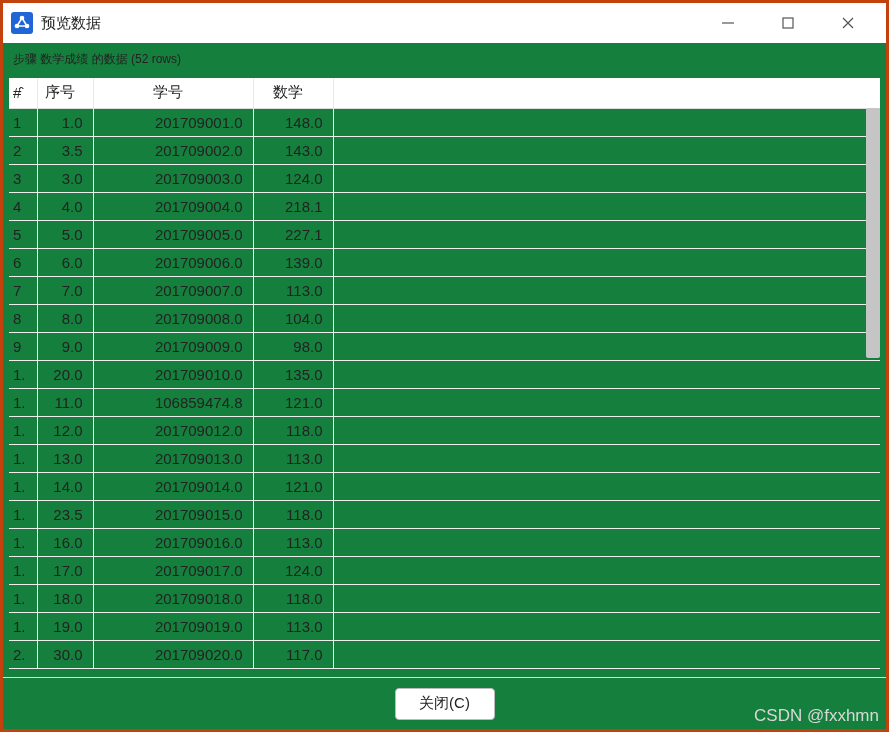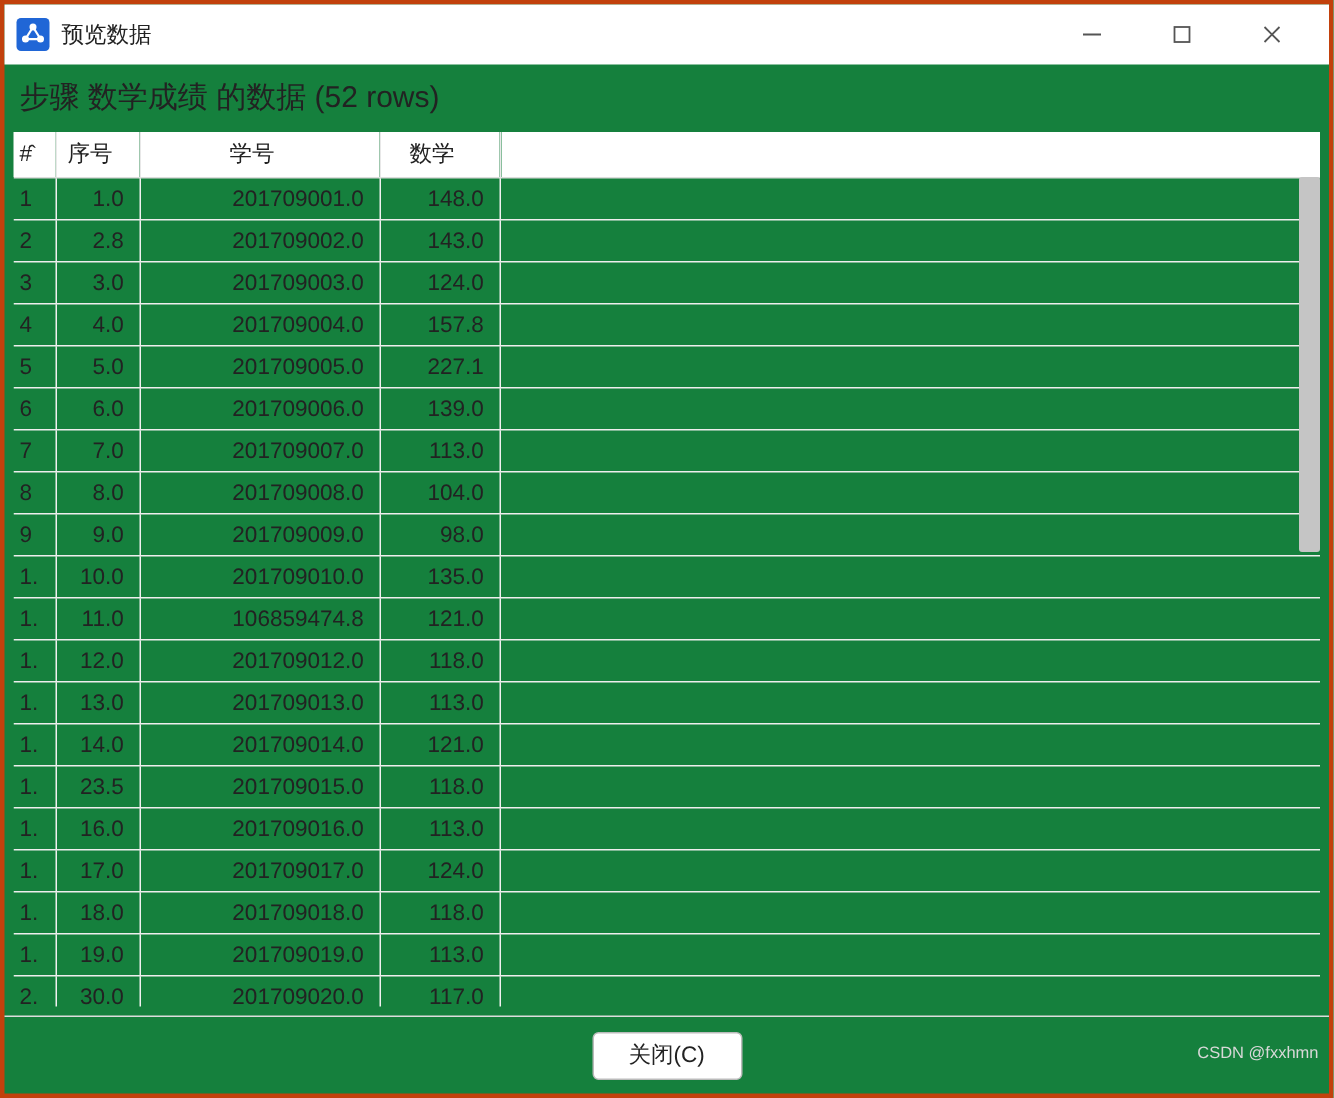--- a/index.html
+++ b/index.html
@@ -59,21 +59,21 @@
     .win-btn svg { width: 14px; height: 14px; stroke: #555; }
     .content {
       flex: 1;
       display: flex;
       flex-direction: column;
       overflow: hidden;
       padding: 2px 6px 6px 6px;
     }
     .subtitle {
       padding: 6px 4px 10px 4px;
-      font-size: 20px;
+      font-size: 12px;
       color: #222;
     }
     .table-wrap {
       flex: 1;
       border: 0;
       overflow: hidden;
       position: relative;
     }
     table {
       border-collapse: collapse;
@@ -136,23 +136,23 @@
       border: 1px solid #bbb;
       border-radius: 4px;
       background: #fff;
       font-size: 15px;
       color: #222;
       cursor: pointer;
       padding: 0 18px;
     }
     .watermark {
       position: absolute;
-      bottom: 24px;
+      bottom: 6px;
       right: 10px;
-      font-size: 11px;
+      font-size: 17px;
       color: #d8d8d8;
     }
   </style>
 </head>
 <body>
 
 <div class="window">
   <div class="titlebar">
     <div class="app-icon">
       <svg viewBox="0 0 16 16">
@@ -210,37 +210,37 @@
         <tbody id="tbody">
             <tr>
               <td class="col-idx">1</td>
               <td class="col-seq">1.0</td>
               <td class="col-sid">201709001.0</td>
               <td class="col-math">148.0</td>
               <td class="col-rest"></td>
             </tr>
             <tr>
               <td class="col-idx">2</td>
-              <td class="col-seq">2.8</td>
+              <td class="col-seq">3.5</td>
               <td class="col-sid">201709002.0</td>
               <td class="col-math">143.0</td>
               <td class="col-rest"></td>
             </tr>
             <tr>
               <td class="col-idx">3</td>
               <td class="col-seq">3.0</td>
               <td class="col-sid">201709003.0</td>
               <td class="col-math">124.0</td>
               <td class="col-rest"></td>
             </tr>
             <tr>
               <td class="col-idx">4</td>
               <td class="col-seq">4.0</td>
               <td class="col-sid">201709004.0</td>
-              <td class="col-math">157.8</td>
+              <td class="col-math">218.1</td>
               <td class="col-rest"></td>
             </tr>
             <tr>
               <td class="col-idx">5</td>
               <td class="col-seq">5.0</td>
               <td class="col-sid">201709005.0</td>
               <td class="col-math">227.1</td>
               <td class="col-rest"></td>
             </tr>
             <tr>
@@ -266,21 +266,21 @@
             </tr>
             <tr>
               <td class="col-idx">9</td>
               <td class="col-seq">9.0</td>
               <td class="col-sid">201709009.0</td>
               <td class="col-math">98.0</td>
               <td class="col-rest"></td>
             </tr>
             <tr>
               <td class="col-idx">1.</td>
-              <td class="col-seq">10.0</td>
+              <td class="col-seq">20.0</td>
               <td class="col-sid">201709010.0</td>
               <td class="col-math">135.0</td>
               <td class="col-rest"></td>
             </tr>
             <tr>
               <td class="col-idx">1.</td>
               <td class="col-seq">11.0</td>
               <td class="col-sid">106859474.8</td>
               <td class="col-math">121.0</td>
               <td class="col-rest"></td>

